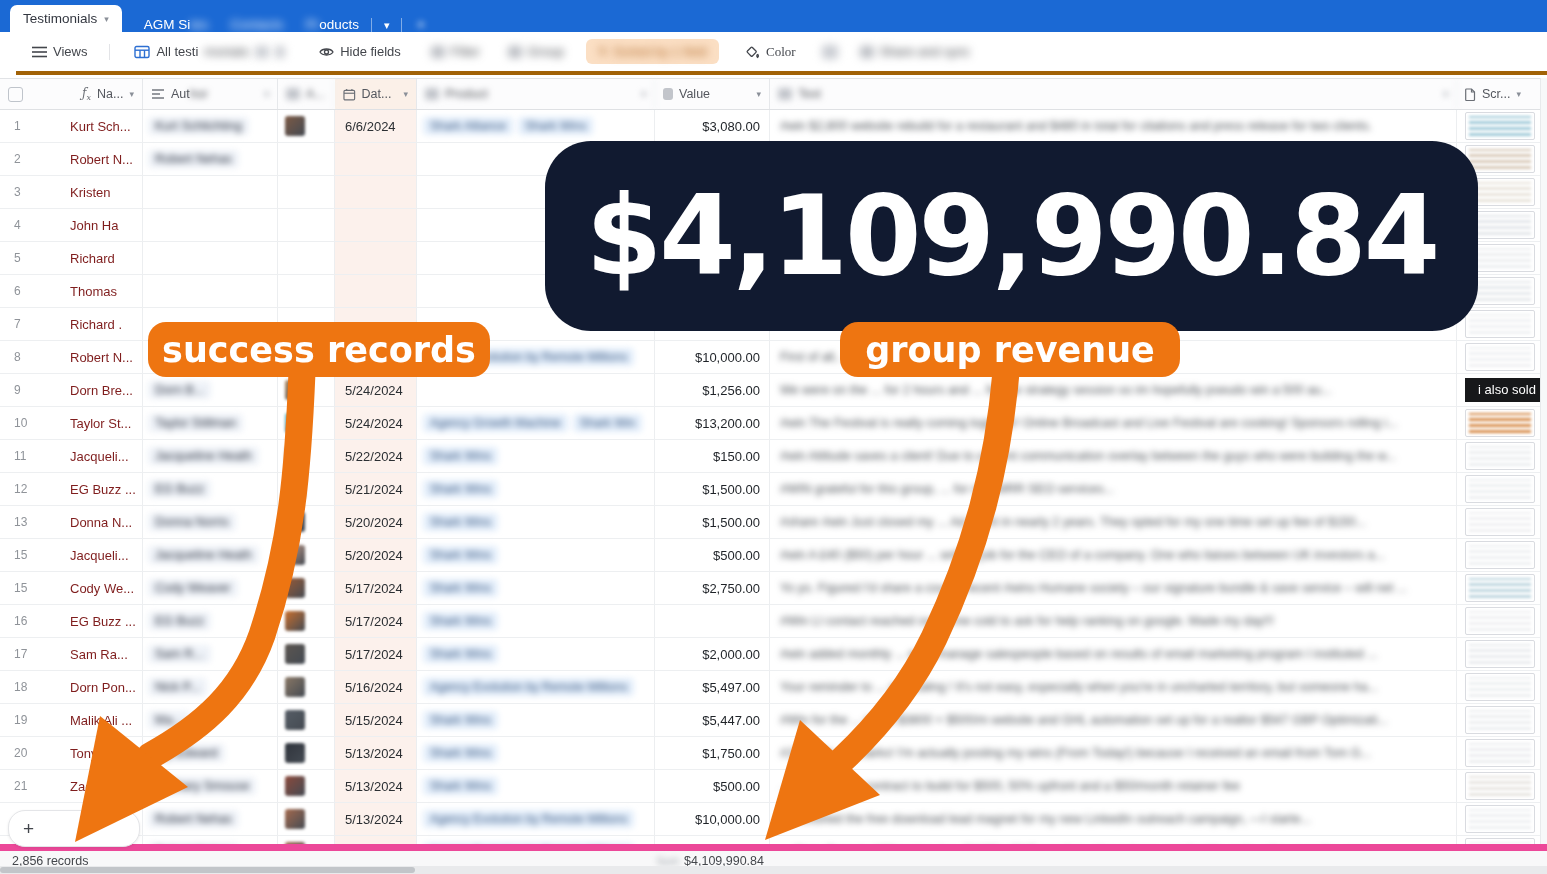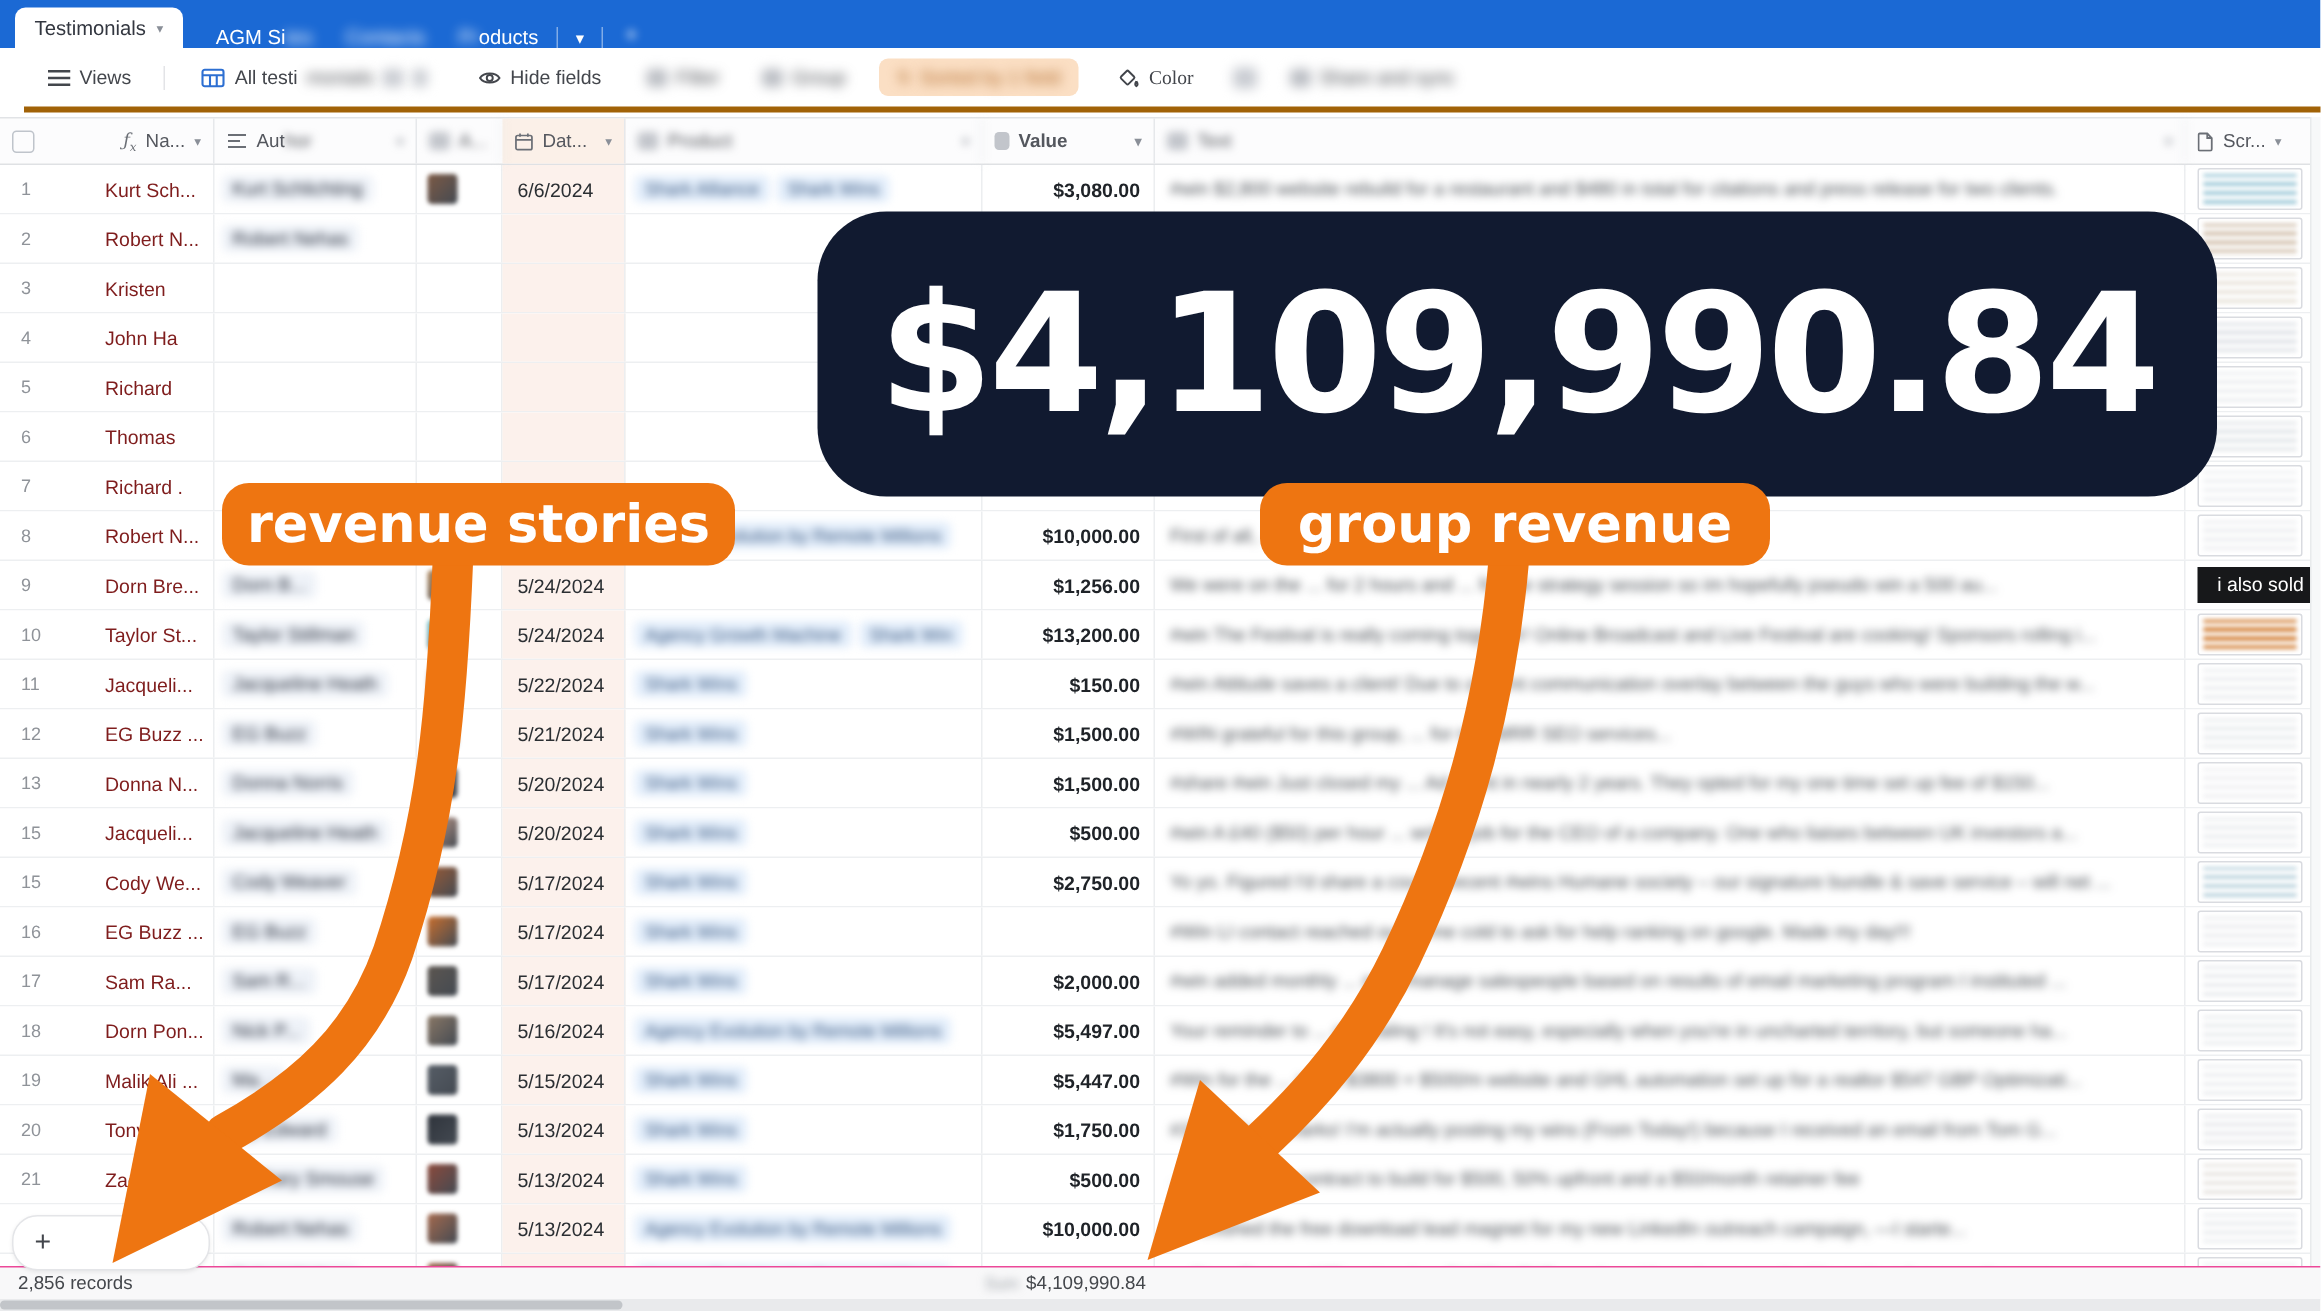--- a/index.html
+++ b/index.html
@@ -24,21 +24,21 @@
   .blur{filter:blur(3px);}
   .blur2{filter:blur(4px);}
   .blob{display:inline-block;width:26px;height:12px;border-radius:3px;background:#c9ccd2;filter:blur(4px);}
   .blob.sm{width:14px;}
 
   
   .grid{position:absolute;left:0;top:78px;width:1540px;}
   .hrow{display:flex;height:30px;background:#fcfcfd;border-top:1px solid #e1e3e6;border-bottom:1px solid #dfe1e4;font-size:12.5px;color:#54575e;}
   .hcell{display:flex;align-items:center;border-right:1px solid #e6e8eb;box-sizing:border-box;padding:0 8px;gap:6px;overflow:hidden;white-space:nowrap;}
   .col-name{width:143px;}.col-author{width:135px;}.col-avatar{width:57px;}.col-date{width:82px;}
-  .col-product{width:238px;}.col-value{width:115px;font-weight:bold;}.col-text{width:687px;}.col-shot{width:83px;border-right:none!important;}
+  .col-product{width:238px;}.col-value{width:115px;}.col-text{width:687px;}.col-shot{width:83px;border-right:none!important;}
   .hname{justify-content:flex-start;}
   .hname .checkbox{width:13px;height:13px;border:1.5px solid #bfc4cb;border-radius:3px;margin-right:14px;flex:none;}
   .fx{font-style:italic;font-family:"DejaVu Serif",serif;font-size:12px;color:#6b6f76;}
   .fx sub{font-size:8px;}
   .hdate{background:#fbf0e8;}
   .spacer{flex:1;}
 
   .row{display:flex;height:32px;border-bottom:1px solid #edeff1;background:#fff;}
   .cell{display:flex;align-items:center;box-sizing:border-box;border-right:1px solid #eceef0;overflow:hidden;}
   .rownum{width:30px;padding-left:14px;font-size:12px;color:#8f9399;flex:none;}
@@ -49,21 +49,21 @@
   .date-text{font-size:13px;color:#2b2f33;padding-left:10px;}
   .pill-product{background:#e3eefb;border-radius:4px;padding:2px 7px;font-size:12px;color:#3c5a82;white-space:nowrap;overflow:hidden;flex:none;}
   .cell.prodc{gap:5px;padding-left:6px;}
   .value-text{font-size:13px;color:#1f2328;width:100%;text-align:right;padding-right:9px;}
   .testimonial-text{font-size:12.5px;color:#4c5157;padding-left:10px;white-space:nowrap;}
   .thumb{width:68px;height:26px;margin-left:8px;border:1px solid #d9dbe0;border-radius:2px;position:relative;overflow:hidden;background:#fff;}
   .thumb .inner{position:absolute;inset:3px;filter:blur(1.5px);background:repeating-linear-gradient(0deg,#c7ccd3 0 2px,transparent 2px 5px);}
   .shot-banner{height:24px;line-height:24px;background:#17181a;color:#fff;font-size:13px;text-align:center;margin-left:8px;width:84px;flex:none;position:relative;z-index:3;}
 
   
-  .footer{position:absolute;left:0;top:844px;width:100%;height:22px;background:#f8f8f9;border-top:1px solid #ec4899;font-size:12.5px;color:#44474c;}
+  .footer{position:absolute;left:0;top:844px;width:100%;height:22px;background:#f8f8f9;border-top:7px solid #ec4899;font-size:12.5px;color:#44474c;}
   .records{position:absolute;left:12px;top:3px;}
   .sumwrap{position:absolute;left:655px;top:3px;width:115px;text-align:right;padding-right:6px;box-sizing:border-box;}
   .sum-label{color:#9aa0a6;font-size:11px;margin-right:5px;}
   .hscroll{position:absolute;left:0;top:866px;width:100%;height:8px;background:#e9eaec;}
   .hthumb{position:absolute;left:0;top:1px;width:415px;height:6px;background:#c2c5c9;border-radius:3px;}
   .vstrip{position:absolute;left:1540px;top:78px;width:7px;height:788px;background:#f7f8f9;border-left:1px solid #e8eaec;}
 
   
   .callout{position:absolute;border-radius:46px;display:flex;align-items:center;justify-content:center;z-index:5;}
   .callout .big{font-family:"DejaVu Sans",sans-serif;font-weight:bold;color:#fff;letter-spacing:-3px;}
@@ -830,21 +830,21 @@
       <div class="hthumb"></div>
     </div>
 
   <div class="addrow">
     <span class="plus">+</span>
   </div>
 
   <div class="callout co2" id="co2" style="background: rgb(17, 26, 48);">
     <span class="big">$4,109,990.84</span>
   </div>
-  <div class="badge bd1" id="bd1" style="background: rgb(238, 117, 17);">revenue stories</div>
+  <div class="badge bd1" id="bd1" style="background: rgb(238, 117, 17);">success records</div>
   <div class="badge bd2" id="bd2" style="background: rgb(238, 117, 17);">group revenue</div>
 
   <svg class="arrows" id="arrowsvg" viewBox="0 0 1547 874">
     <path id="arr1shaft" d="M302,372 C298,470 292,545 262,635 C242,692 204,726 150,756" fill="none" stroke-width="27" stroke-linecap="round" style="stroke: rgb(238, 117, 17);"></path>
     <polygon id="arr1head" points="75,842 188,787 100,716" style="fill: rgb(238, 117, 17);"></polygon>
     <path id="arr2shaft" d="M1006,372 C998,465 976,550 934,638 C908,692 874,730 842,760" fill="none" stroke-width="27" stroke-linecap="round" style="stroke: rgb(238, 117, 17);"></path>
     <polygon id="arr2head" points="765,840 880,795 800,720" style="fill: rgb(238, 117, 17);"></polygon>
   </svg>
 
 </div>

